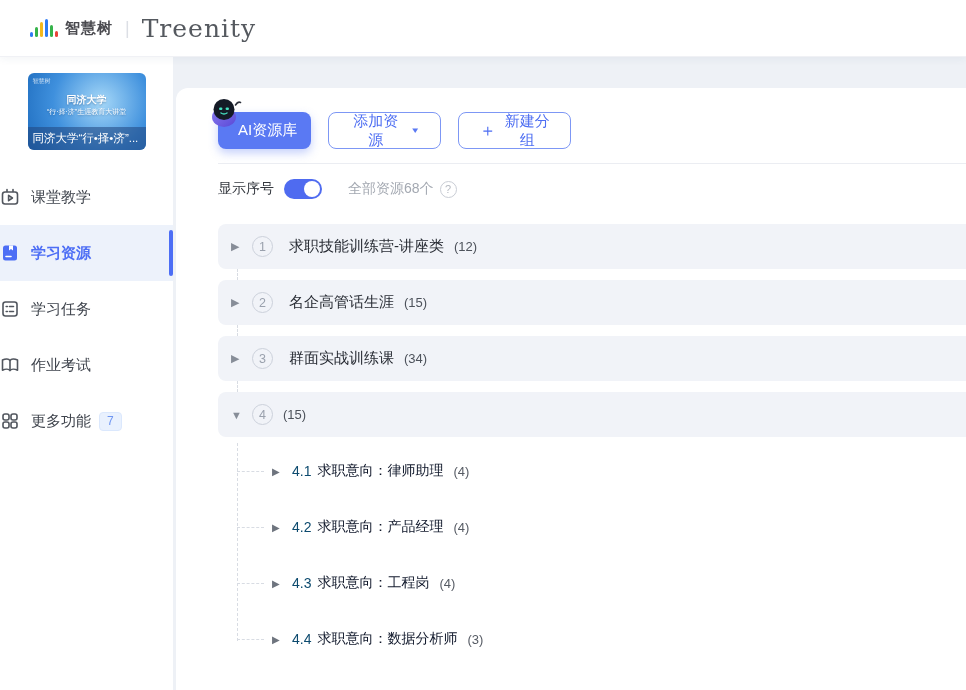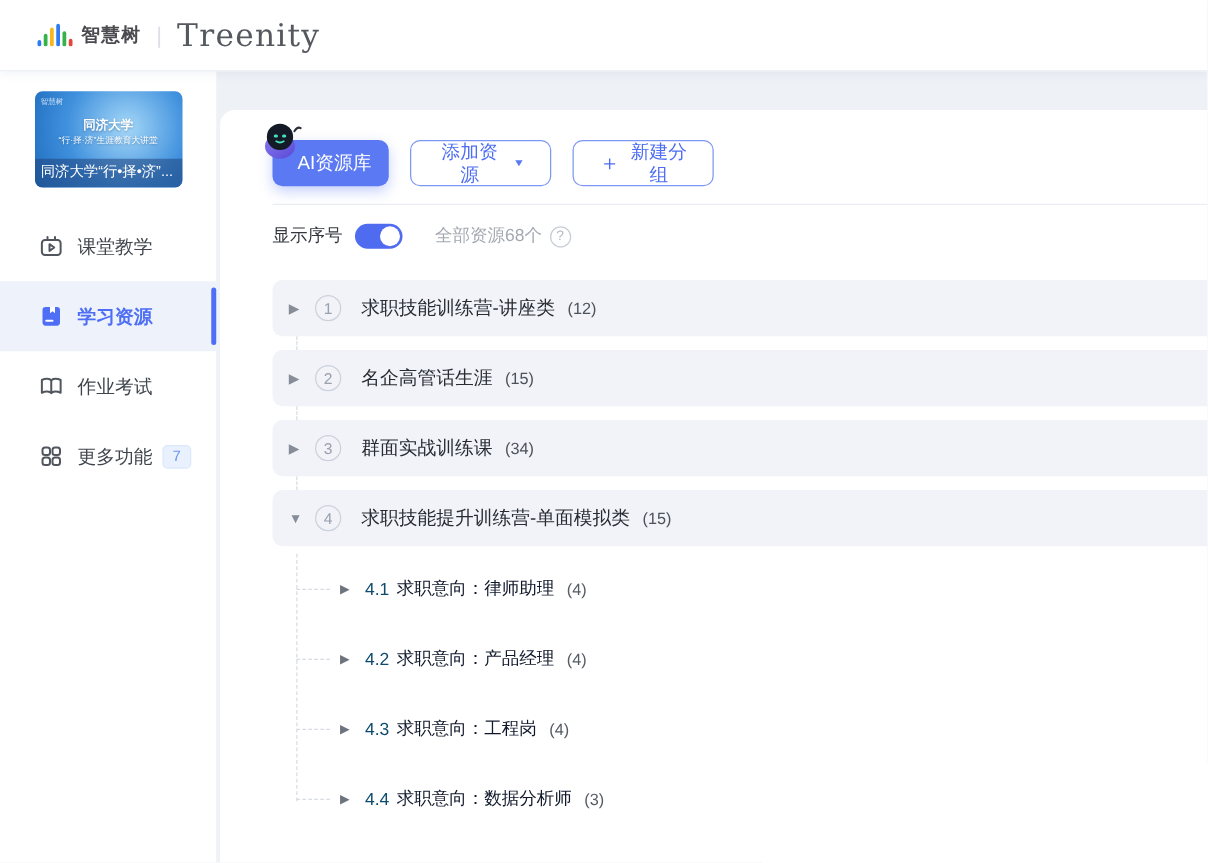--- a/index.html
+++ b/index.html
@@ -31,21 +31,21 @@
   .course-wm{position:absolute;top:4px;left:5px;font-size:6px;color:rgba(255,255,255,.75);}
   .course-t1{position:absolute;top:20px;left:0;right:0;text-align:center;color:#fff;font-size:10px;font-weight:700;text-shadow:0 1px 2px rgba(0,40,90,.4);}
   .course-t2{position:absolute;top:34px;left:0;right:0;text-align:center;color:#fff;font-size:7px;text-shadow:0 1px 2px rgba(0,40,90,.4);white-space:nowrap;}
   .course-cap{
     position:absolute;left:0;right:0;bottom:0;height:23px;line-height:23px;
     background:rgba(33,70,125,.55);color:#fff;font-size:11.5px;padding:0 5px;
     white-space:nowrap;overflow:hidden;
   }
   .menu{margin-top:19px;}
   .menu-item{
-    height:56px;display:flex;align-items:center;padding-left:31px;box-sizing:border-box;
+    height:56px;display:flex;align-items:center;box-sizing:border-box;
     position:relative;cursor:pointer;color:#3f444d;font-size:15px;
   }
   .menu-item .mi-icon{width:20px;height:20px;margin-right:11px;display:flex;align-items:center;justify-content:center;}
   .menu-item.active{background:#edf2fb;color:#4d6ef5;font-weight:700;}
   .menu-item.active::after{
     content:'';position:absolute;right:0;top:5px;bottom:5px;width:4px;background:#4d6ef5;border-radius:2px;
   }
   .mi-icon svg{stroke:#51565e;fill:none;stroke-width:1.6;stroke-linecap:round;stroke-linejoin:round;}
   .menu-item.active .mi-icon svg{stroke:#4d6ef5;}
   .badge{
@@ -158,20 +158,30 @@
       <span class="mi-icon">
         <svg width="20" height="20" viewBox="0 0 20 20">
           <rect x="3" y="2.5" width="14" height="15" rx="2.5" fill="#4d6ef5" stroke="none"></rect>
           <path d="M9 2.5 v5 l2-1.6 2 1.6 v-5" fill="#fff" stroke="none"></path>
           <path d="M6 13.5 h5" stroke="#fff" stroke-width="1.6"></path>
         </svg>
       </span>
       <span>学习资源</span>
     </div>
 
+    <div class="menu-item">
+      <span class="mi-icon">
+        <svg width="20" height="20" viewBox="0 0 20 20">
+          <rect x="3" y="3" width="14" height="14" rx="2.5"></rect>
+          <path d="M9.5 7.5 h4 M9.5 12.5 h4"></path>
+          <path d="M6.2 7.5 h1.2 M6.2 12.5 h1.2"></path>
+        </svg>
+      </span>
+      <span>学习任务</span>
+    </div>
 
     <div class="menu-item">
       <span class="mi-icon">
         <svg width="20" height="20" viewBox="0 0 20 20">
           <path d="M2.5 5 C5.5 3.6 8.8 3.8 10 5.4 C11.2 3.8 14.5 3.6 17.5 5 V15.2 C14.5 13.8 11.2 14 10 15.6 C8.8 14 5.5 13.8 2.5 15.2 Z"></path>
           <path d="M10 5.8 v9"></path>
         </svg>
       </span>
       <span>作业考试</span>
     </div>
@@ -264,21 +274,20 @@
         <span class="num">3</span>
         <span class="g-title">群面实战训练课</span>
         <span class="g-count">(34)</span>
       </div>
     </div>
 
     <div class="group">
       <div class="group-row">
         <span class="tri">▼</span>
         <span class="num">4</span>
-        <span class="g-title">求职技能提升训练营-单面模拟类</span>
         <span class="g-count">(15)</span>
       </div>
 
       <div class="children">
 
         <div class="child-row">
           <span class="c-tri">▶</span>
           <span class="c-prefix">4.1</span>
           <span class="c-title">求职意向：律师助理</span>
           <span class="c-count">(4)</span>

